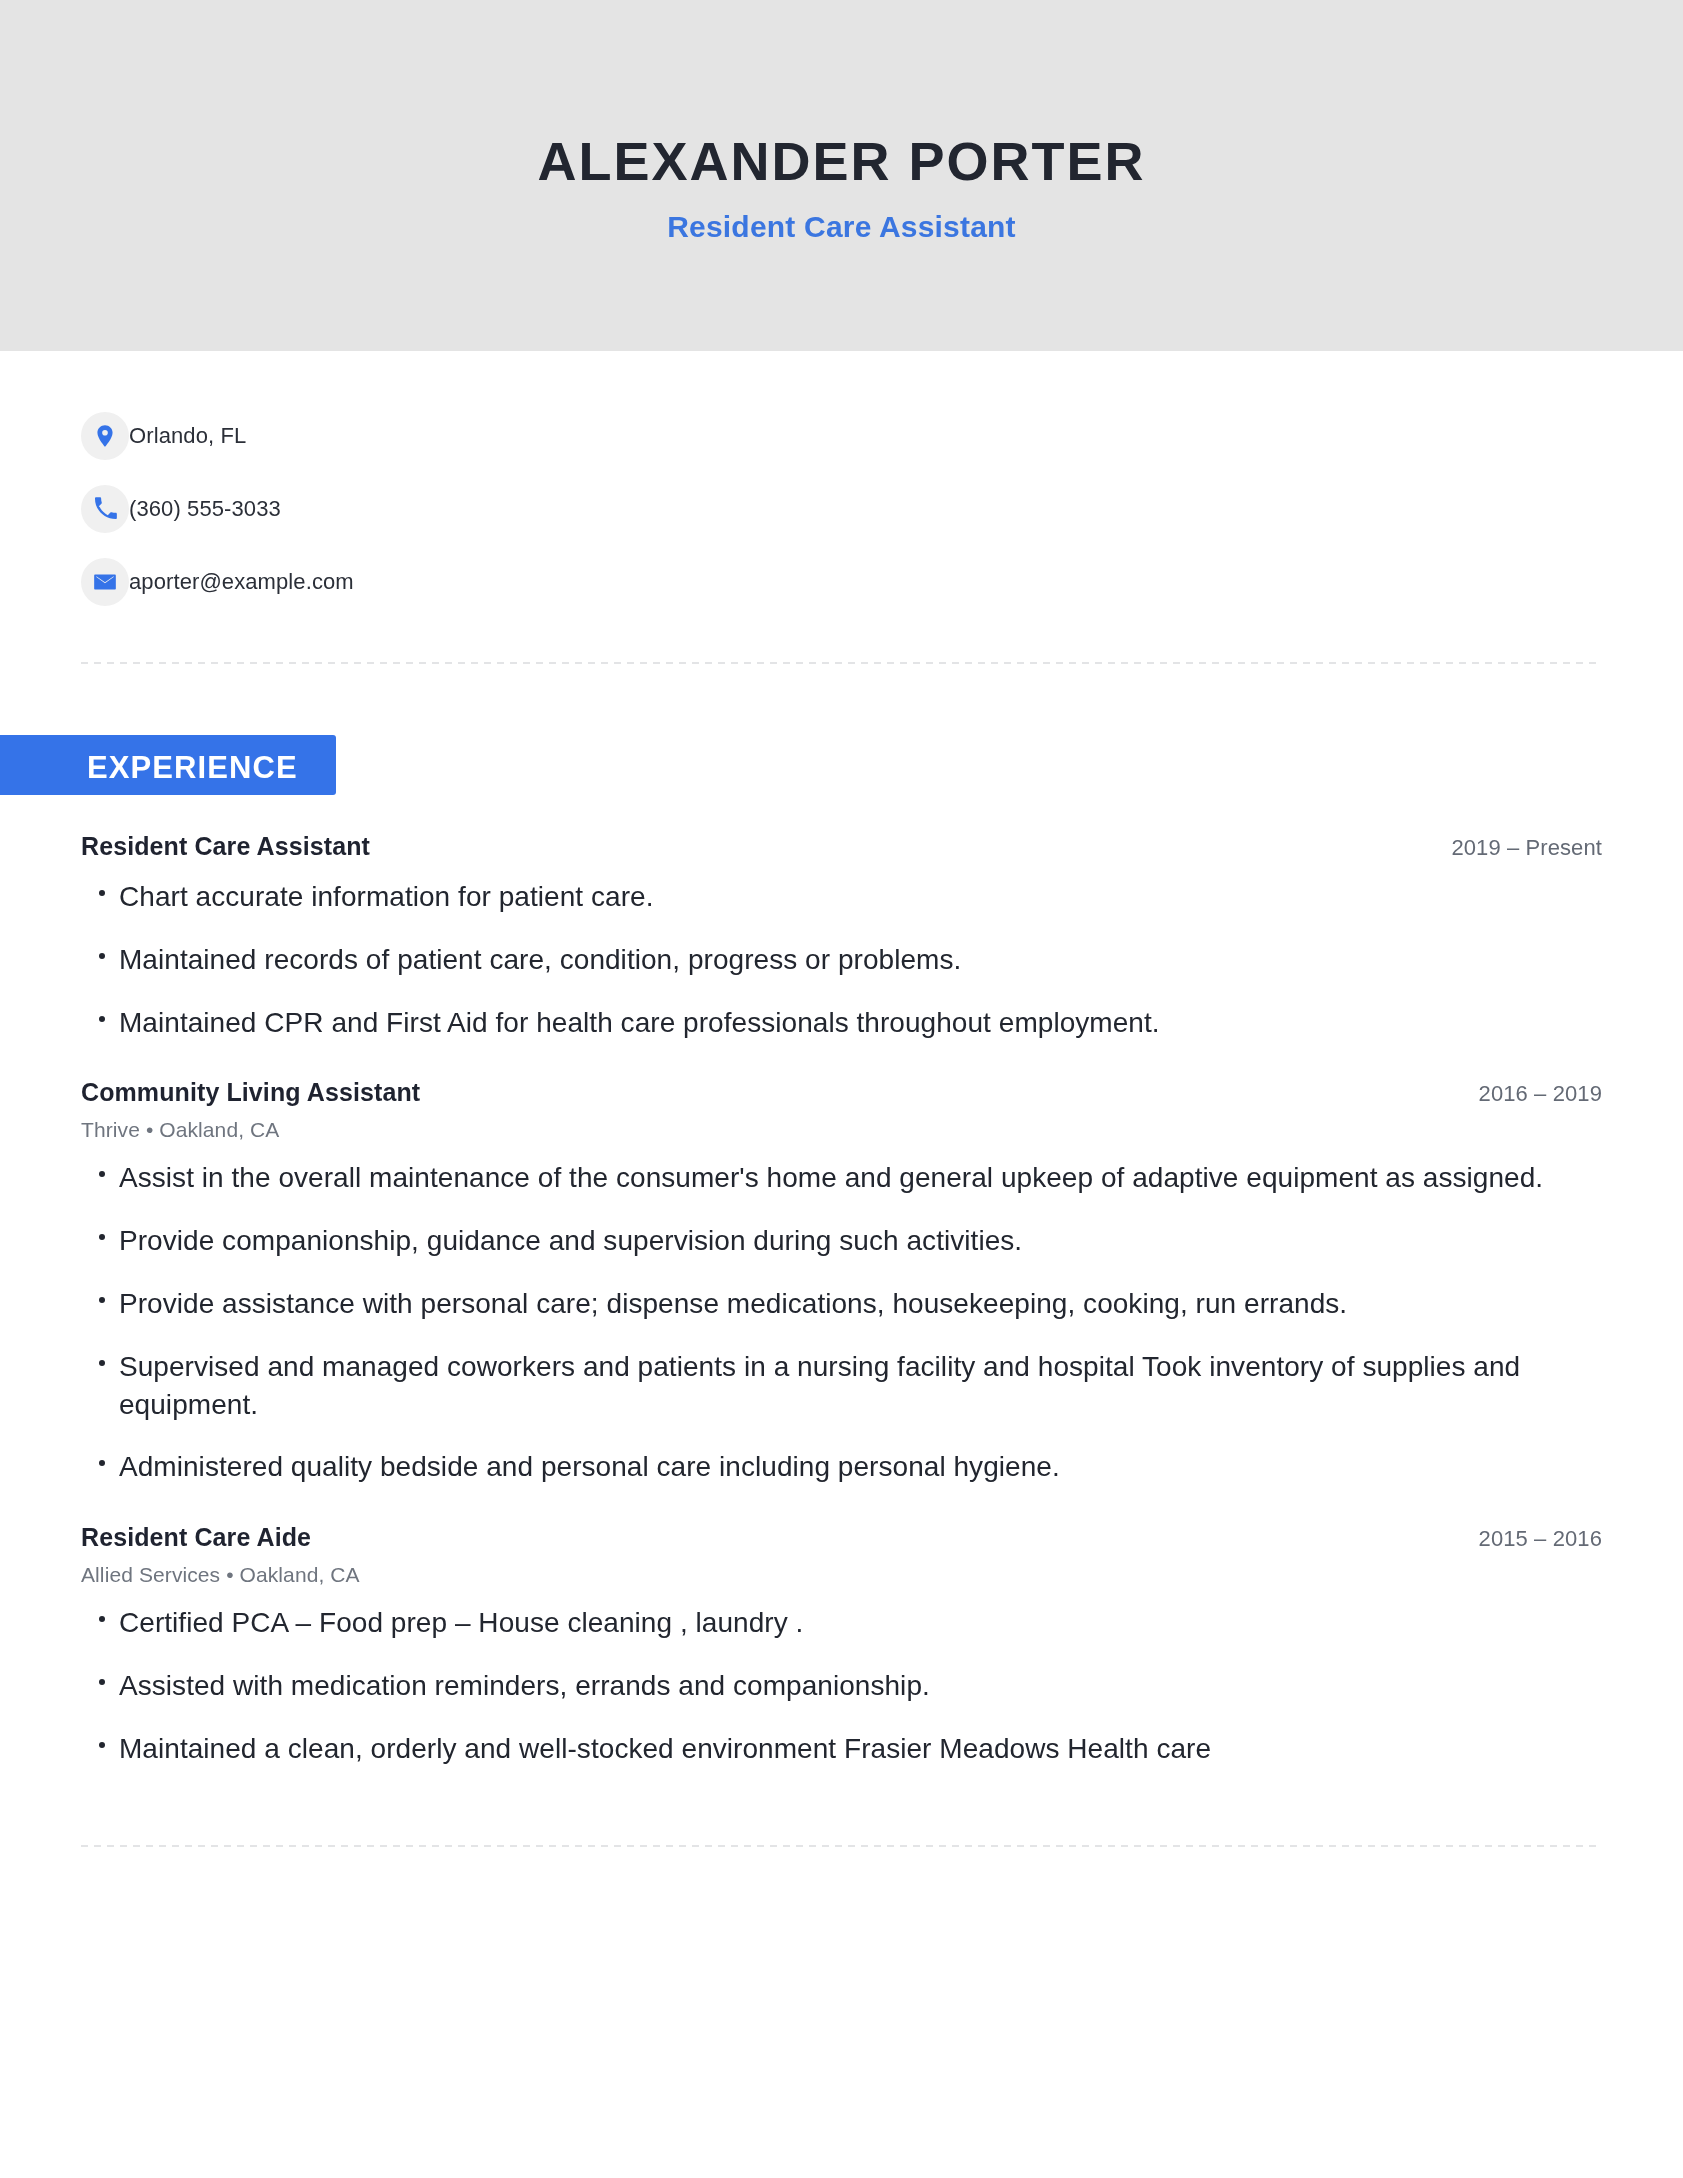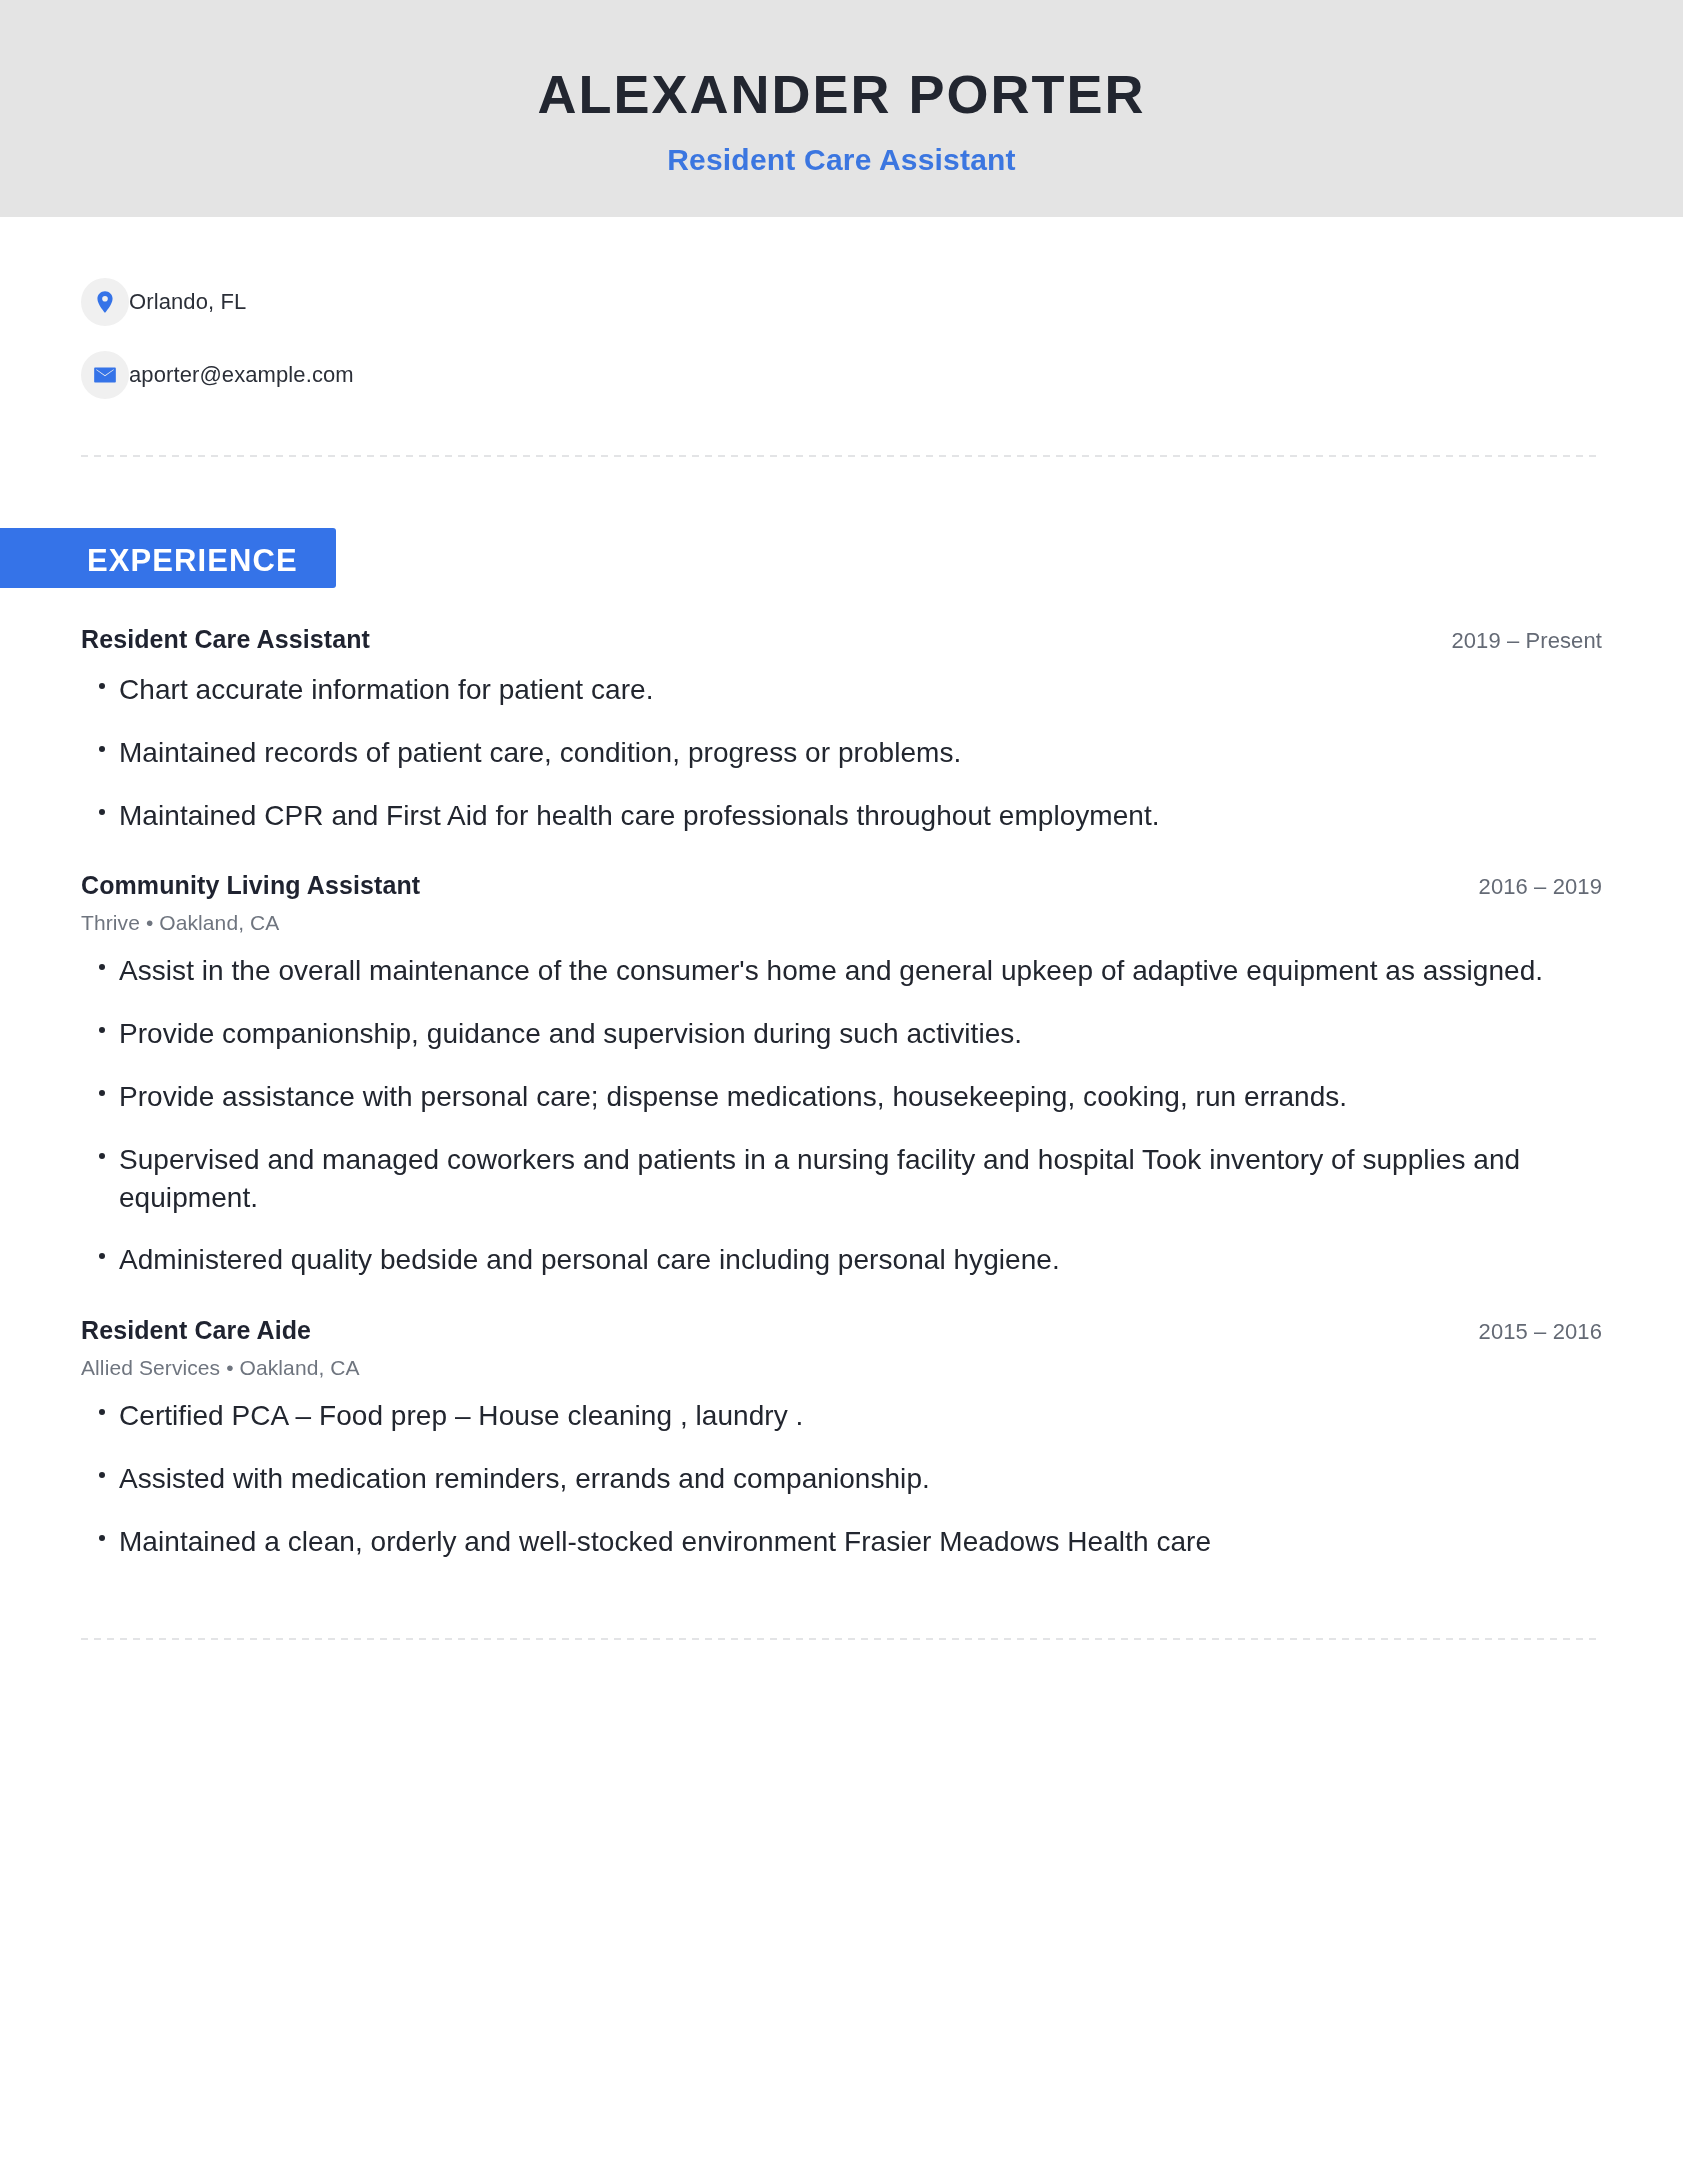--- a/index.html
+++ b/index.html
@@ -16,21 +16,21 @@
     position: relative;
     width: 1683px;
     height: 2178px;
     background: #ffffff;
     overflow: hidden;
   }
 
   
   .header {
     width: 100%;
-    height: 217px;
+    height: 351px;
     background: #e4e4e4;
     display: flex;
     flex-direction: column;
     align-items: center;
     justify-content: center;
     padding-top: 26px;
   }
 
   .header-name {
     font-size: 54px;
@@ -182,20 +182,28 @@
 
     <div class="contact-row">
       <span class="contact-icon">
         <svg width="26" height="26" viewBox="0 0 24 24" aria-hidden="true">
           <path fill="#3573e8" d="M12 2c-3.9 0-7 3.1-7 7 0 5.2 7 13 7 13s7-7.8 7-13c0-3.9-3.1-7-7-7zm0 9.6a2.6 2.6 0 1 1 0-5.2 2.6 2.6 0 0 1 0 5.2z"></path>
         </svg>
       </span>
       <span class="contact-text">Orlando, FL</span>
     </div>
 
+    <div class="contact-row">
+      <span class="contact-icon">
+        <svg width="25" height="25" viewBox="0 0 24 24" aria-hidden="true">
+          <path fill="#3573e8" d="M6.6 10.8c1.7 3.3 4.3 5.9 7.6 7.6l2.5-2.5c.3-.3.8-.4 1.2-.3 1.2.4 2.5.6 3.9.6.6 0 1.1.5 1.1 1.1V21c0 .6-.5 1.1-1.1 1.1C10.7 22.1 1.9 13.3 1.9 2.3 1.9 1.7 2.4 1.2 3 1.2h3.7c.6 0 1.1.5 1.1 1.1 0 1.3.2 2.6.6 3.9.1.4 0 .9-.3 1.2l-2.5 2.4z"></path>
+        </svg>
+      </span>
+      <span class="contact-text">(360) 555-3033</span>
+    </div>
 
     <div class="contact-row">
       <span class="contact-icon">
         <svg width="26" height="26" viewBox="0 0 24 24" aria-hidden="true">
           <path fill="#3573e8" d="M3 5h18c.6 0 1 .4 1 1v12c0 .6-.4 1-1 1H3c-.6 0-1-.4-1-1V6c0-.6.4-1 1-1zm9 8.2L20 7.4V6.6l-8 5.6-8-5.6v.8l8 5.8z"></path>
         </svg>
       </span>
       <span class="contact-text">aporter@example.com</span>
     </div>
 

